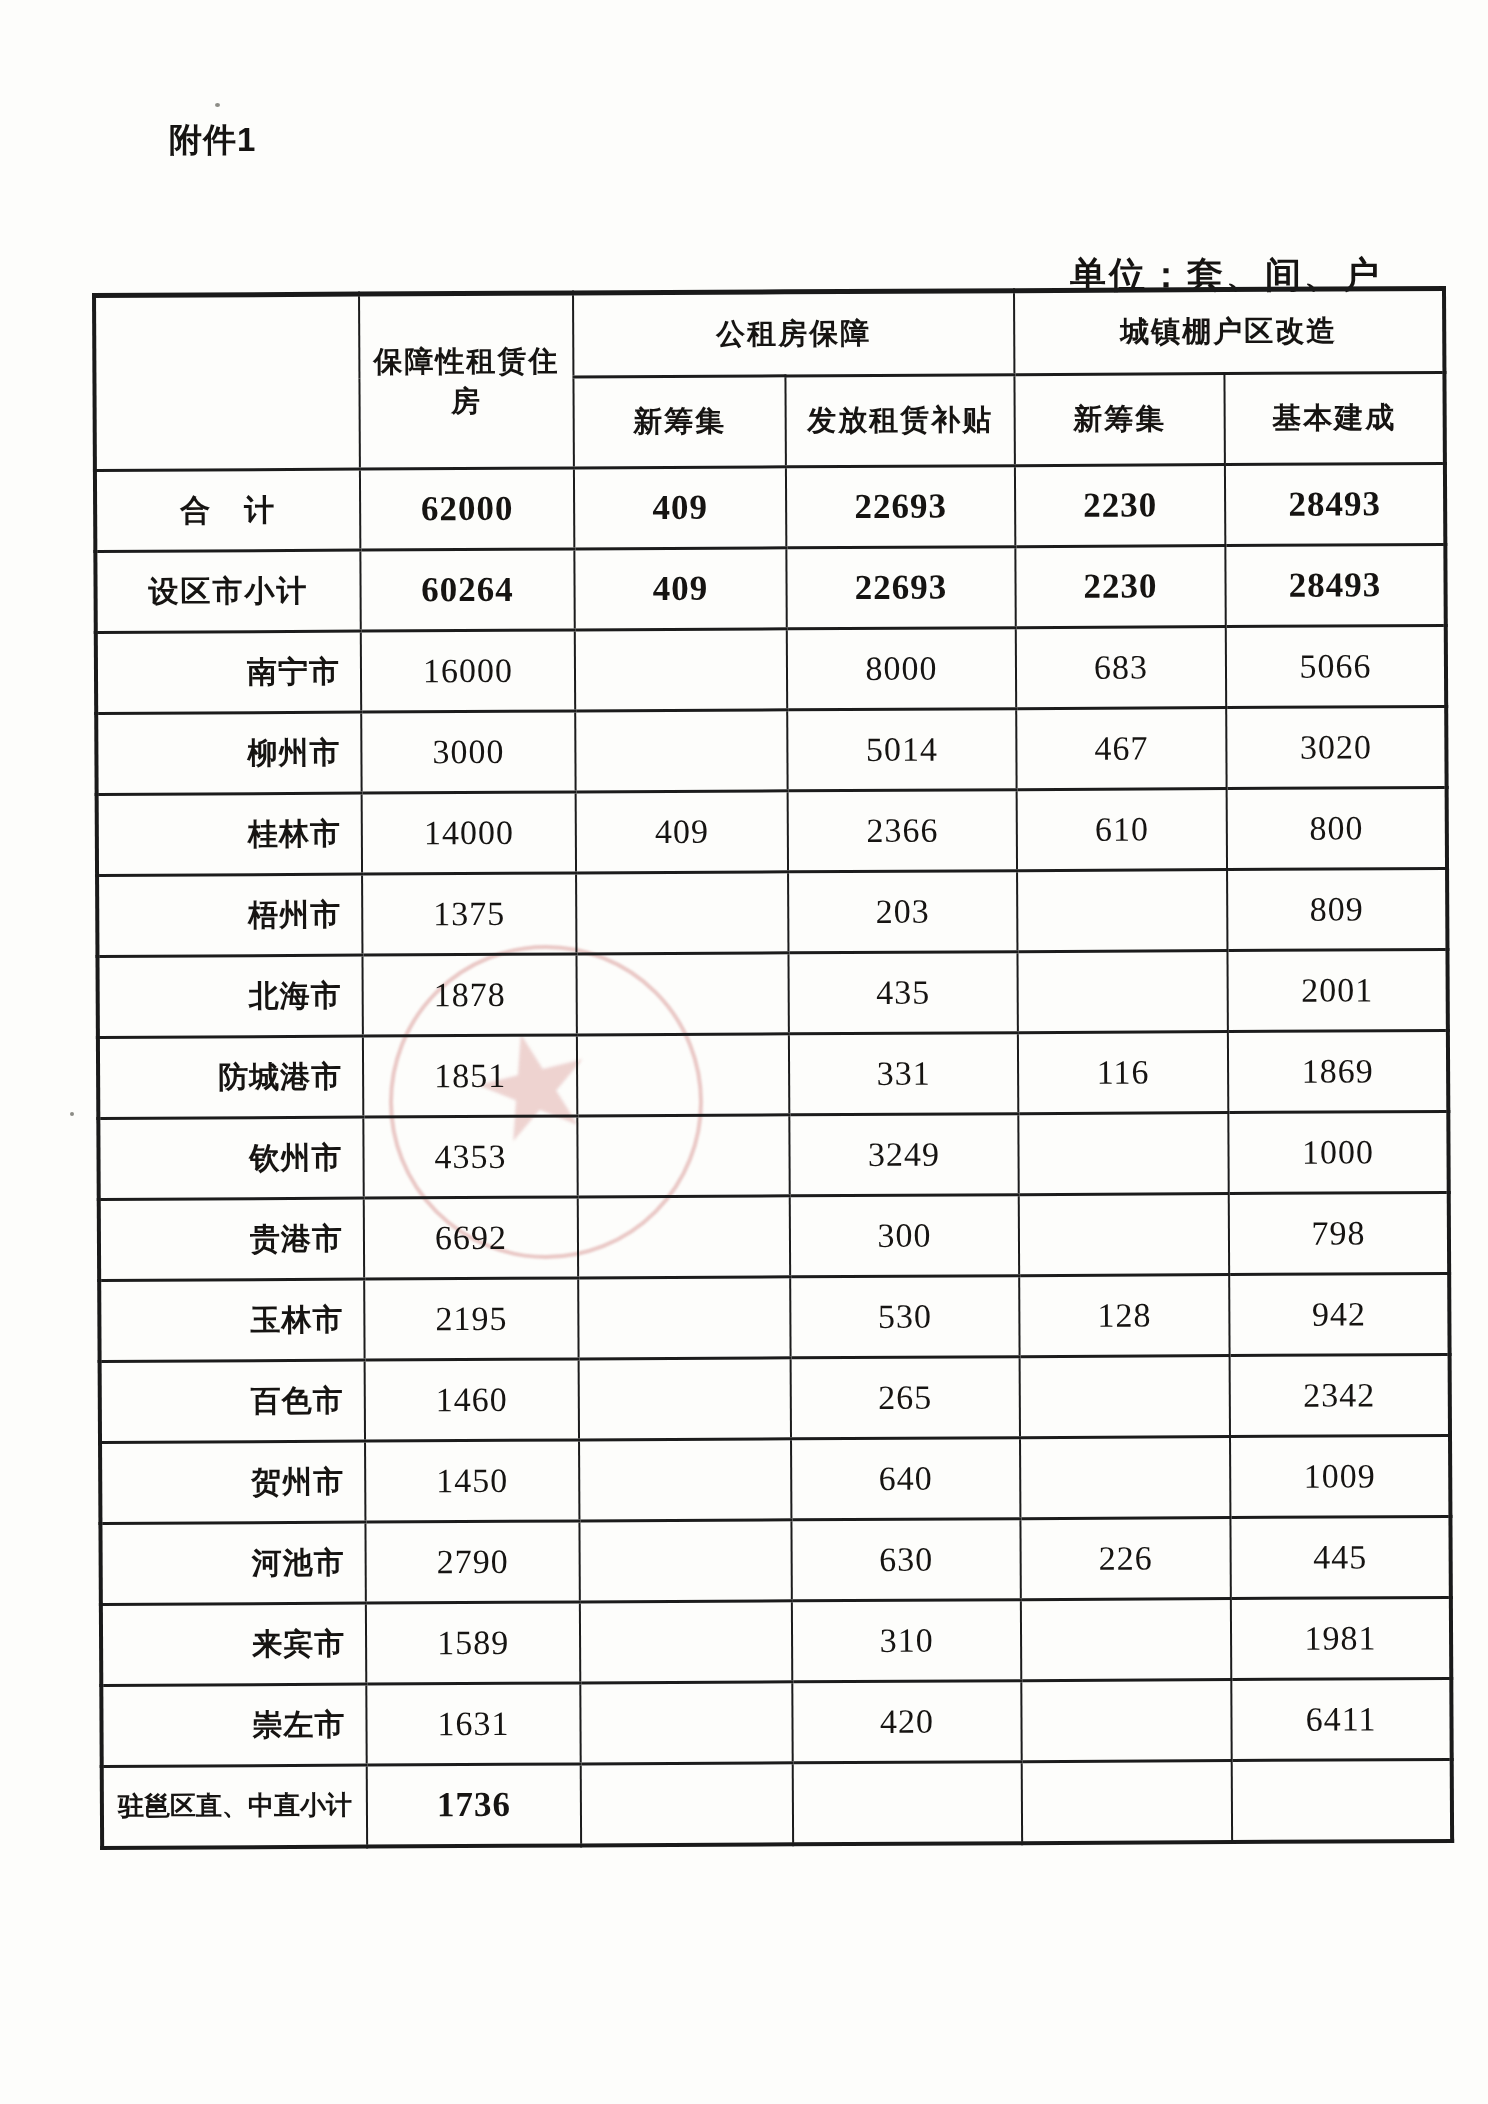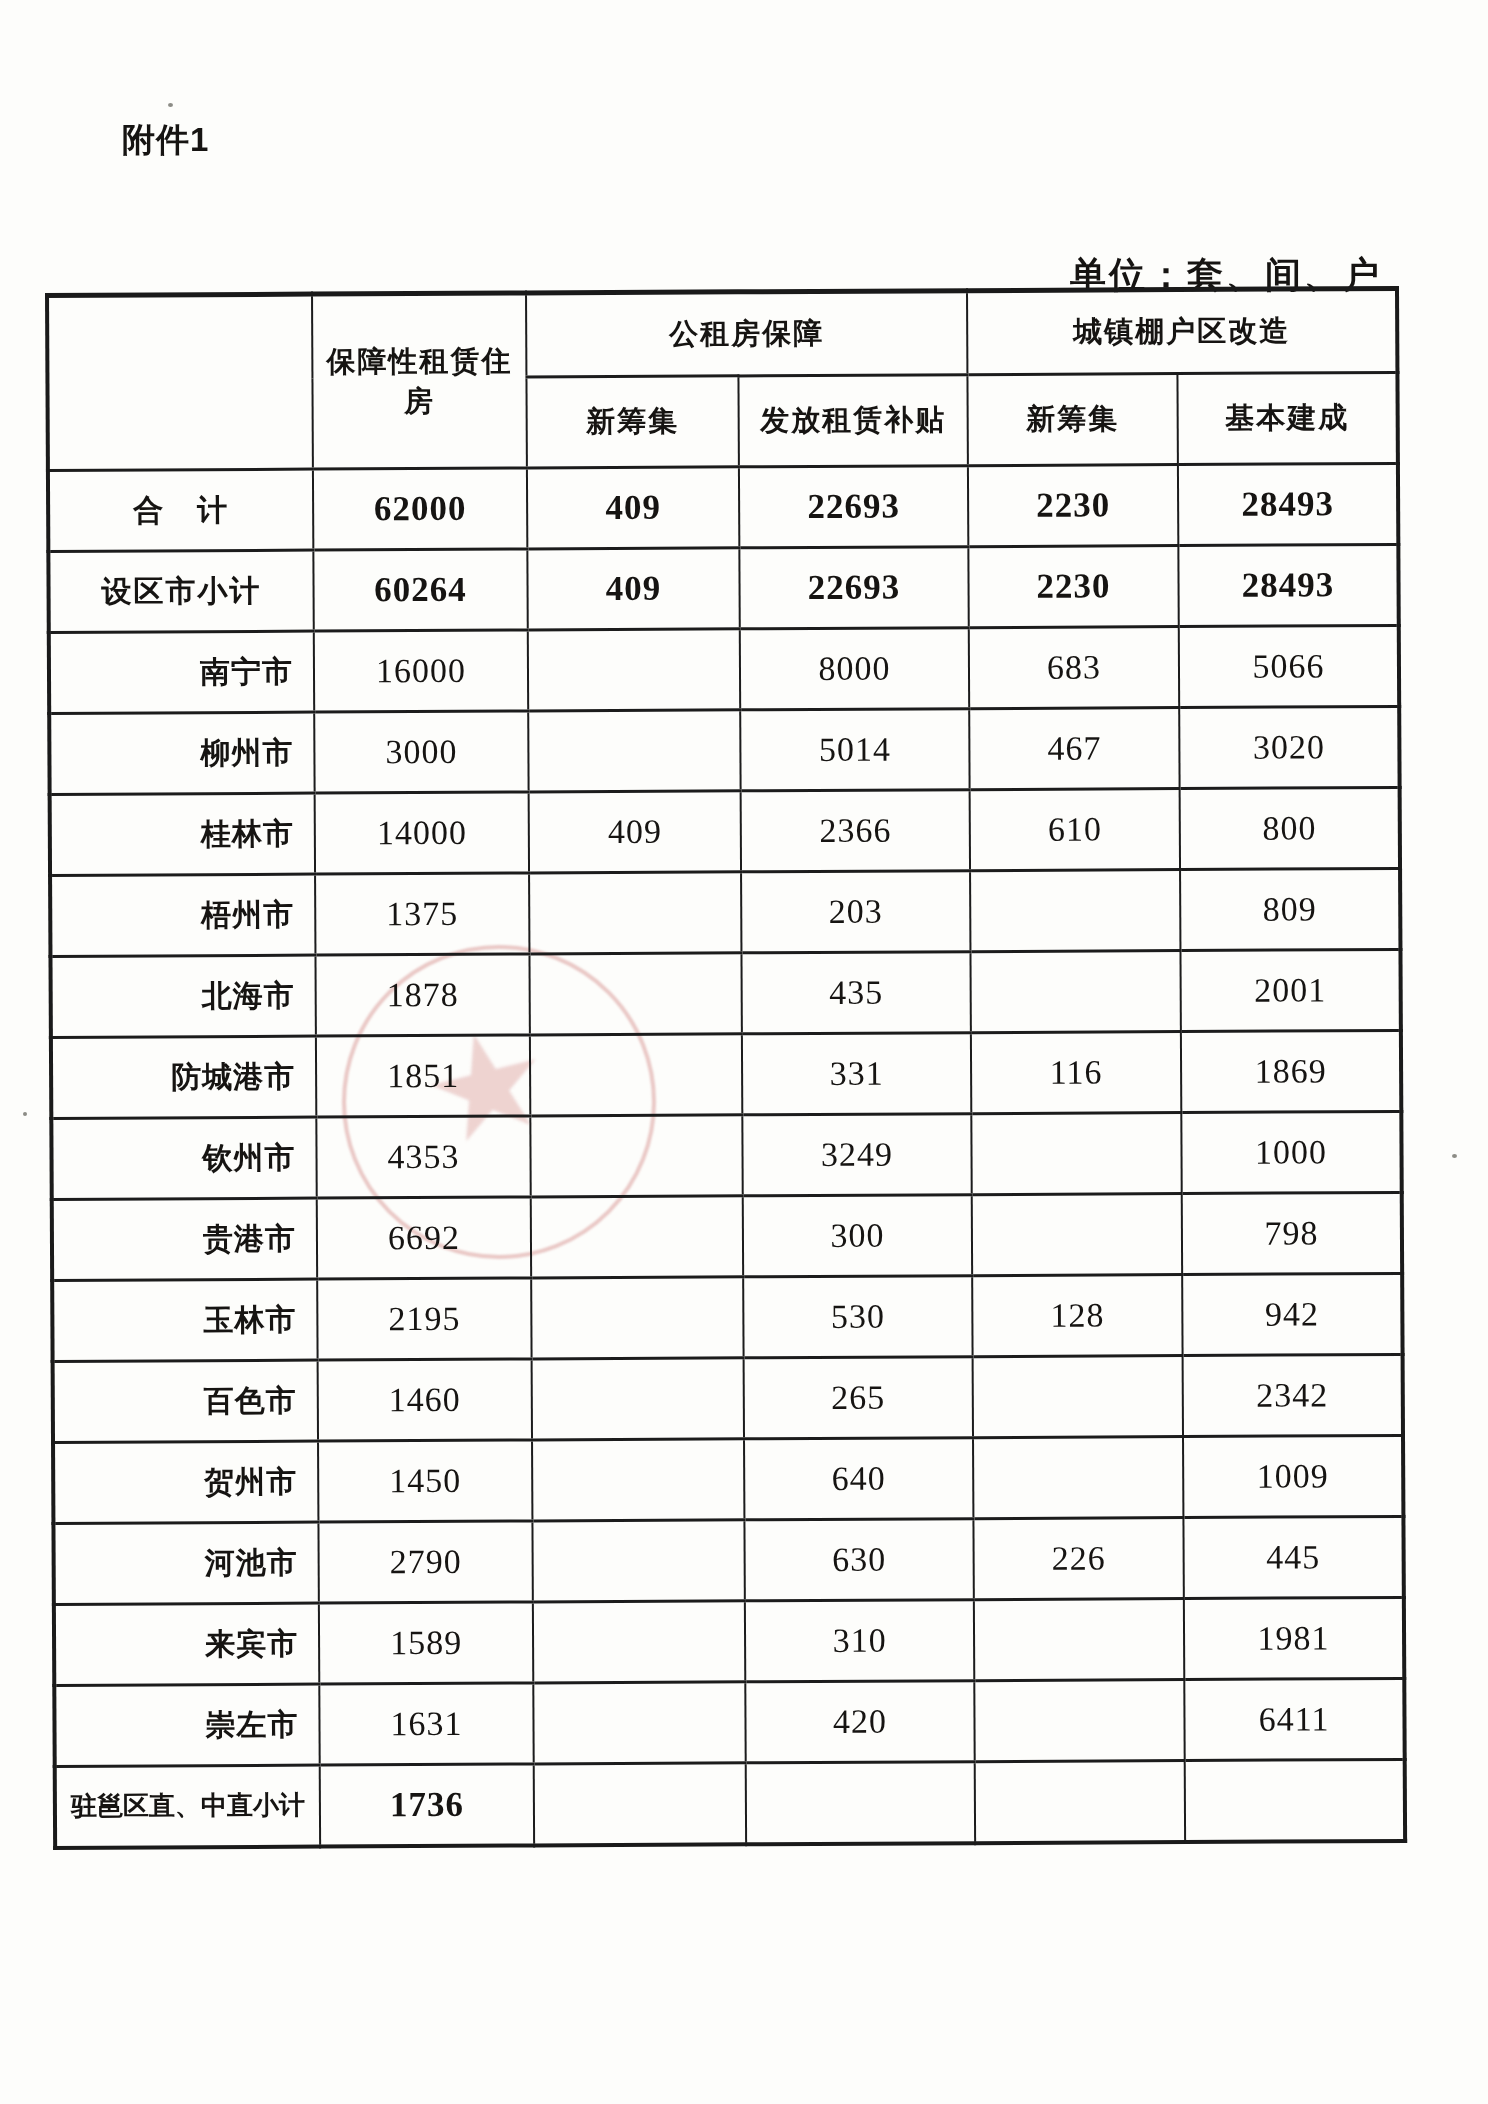--- a/index.html
+++ b/index.html
@@ -4,21 +4,21 @@
 <style>
   html, body { margin: 0; padding: 0; }
   body {
     width: 1488px; height: 2104px;
     background: #fdfdfb;
     font-family: "Liberation Sans", sans-serif;
     color: #161412;
     position: relative;
     overflow: hidden;
   }
-  .page { position: absolute; inset: 0; }
+  .page { position: absolute; inset: 0; margin-left: 47px; }
 
   .attachment {
     position: absolute; left: 122px; top: 118px;
     font-size: 33px; font-weight: 600; letter-spacing: 1px;
   }
   .doc-title {
     position: absolute; left: 0; top: 150px; width: 1488px;
     text-align: center;
     font-size: 40px; font-weight: 800; letter-spacing: 1px;
   }

